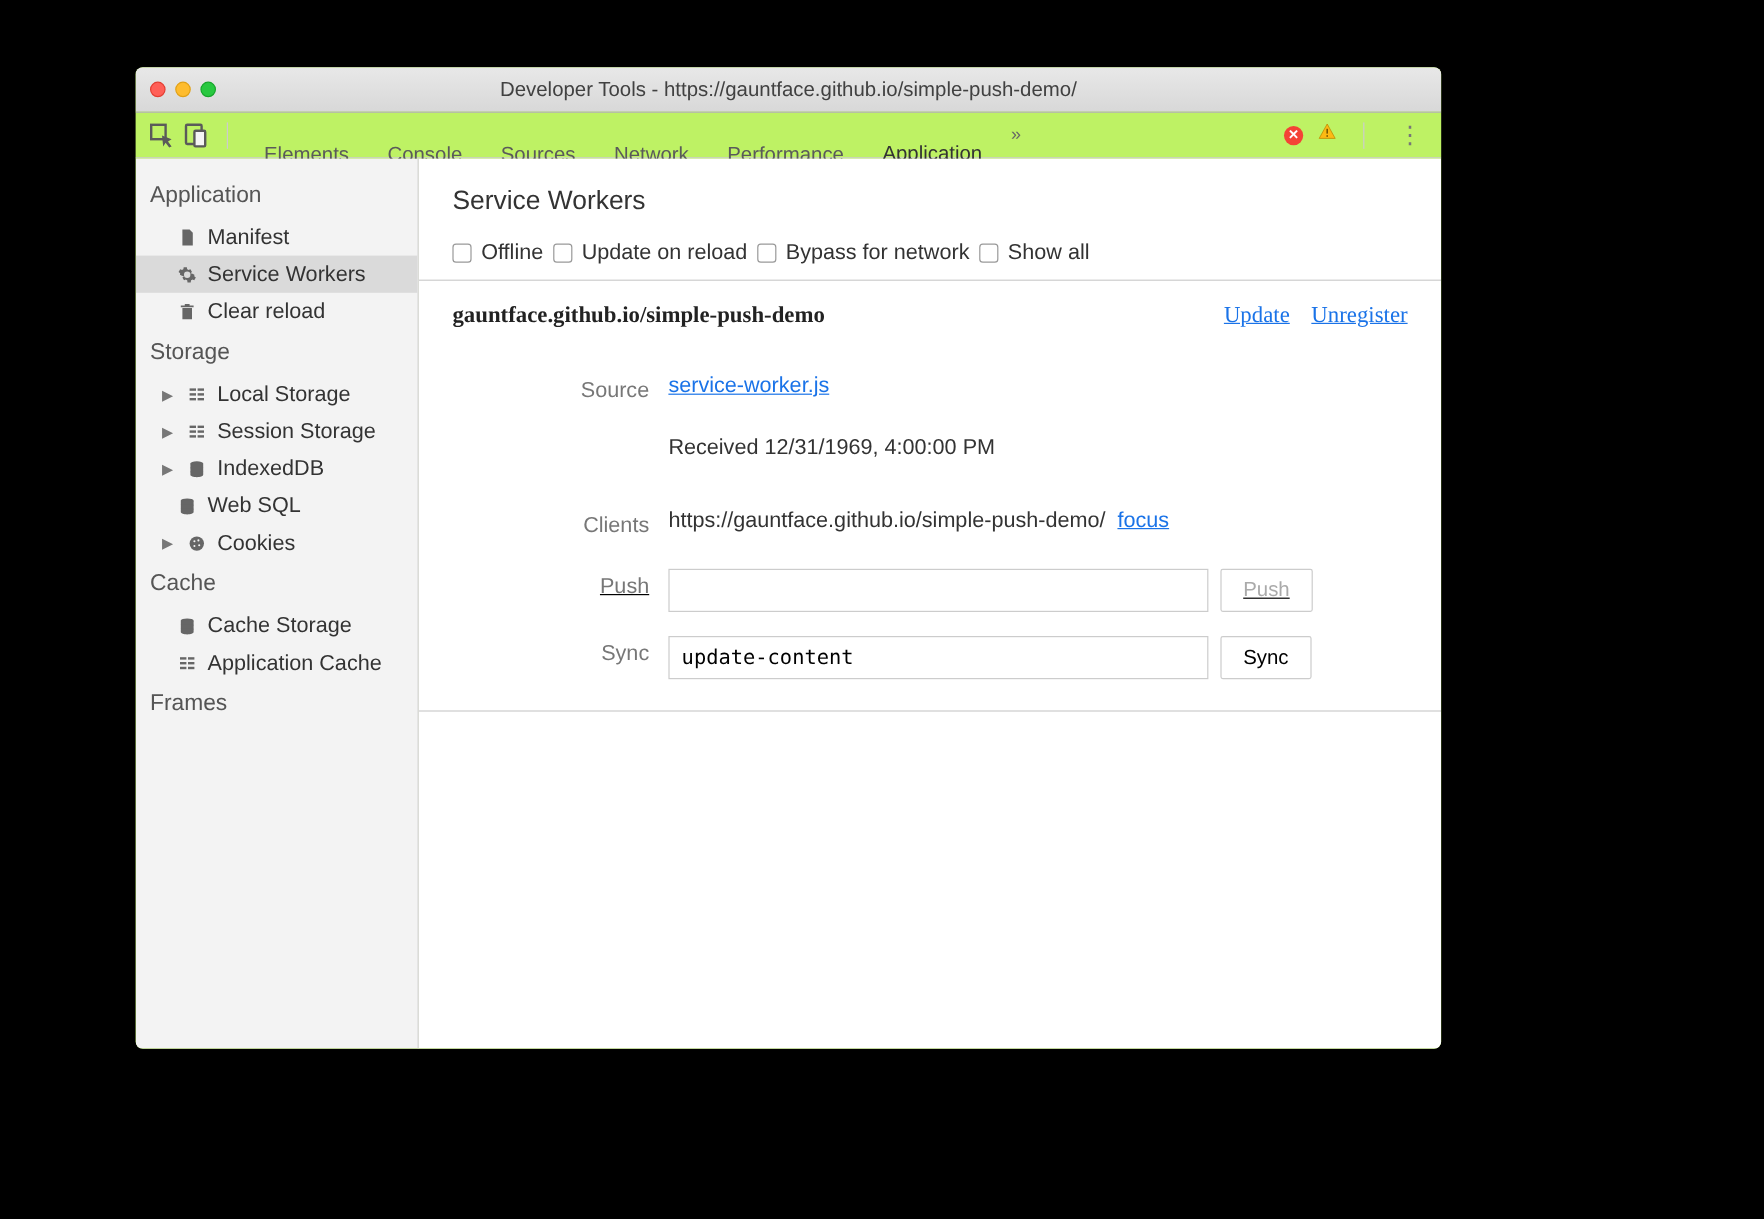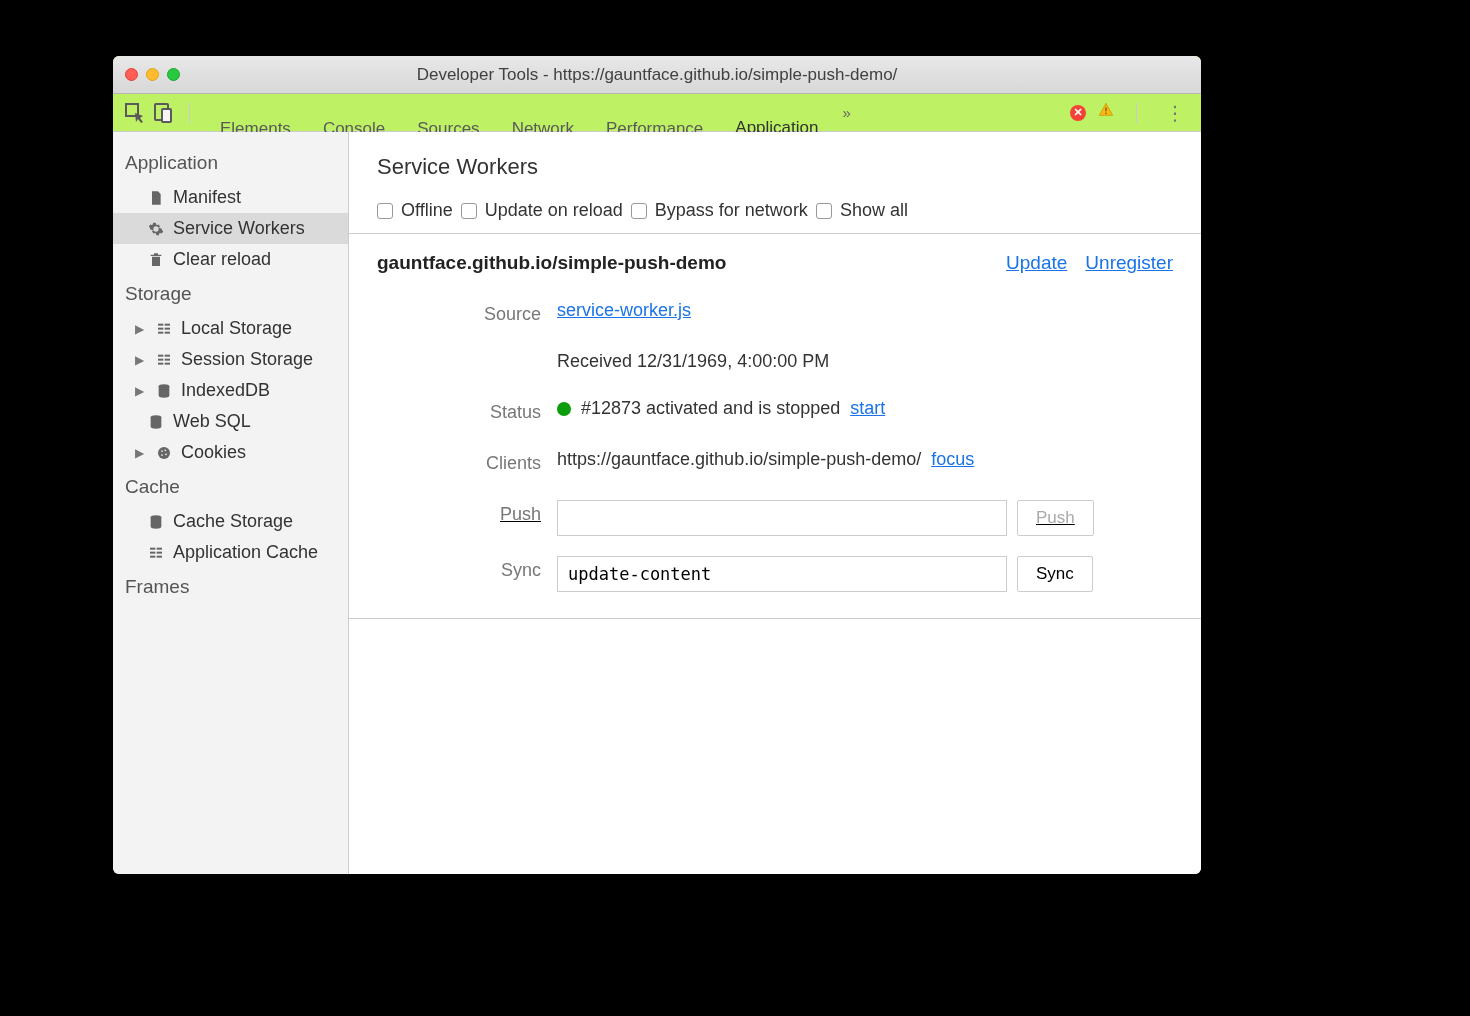--- a/index.html
+++ b/index.html
@@ -119,21 +119,21 @@
       gap: 8px;
       cursor: pointer;
     }
     .chk-box {
       width: 16px; height: 16px;
       border: 1px solid #999;
       border-radius: 3px;
       background: #fff;
     }
     .worker-block { padding: 18px 28px 20px 28px; border-bottom: 1px solid #ccc; }
-    .worker-header { display: flex; align-items: center; justify-content: space-between; margin-bottom: 20px; }
+    .worker-header { display: flex; align-items: center; justify-content: space-between; margin-bottom: 31px; font-family: Liberation Serif, serif; }
     .worker-origin { font-weight: bold; font-size: 19px; color: #222; }
     .worker-links { display: flex; gap: 18px; font-size: 19px; align-items: center; }
     .worker-links a { color: #1a73e8; text-decoration: underline; cursor: pointer; }
     .detail-row { display: flex; align-items: flex-start; padding: 6px 0; font-size: 18px; }
     .detail-label { width: 180px; text-align: right; color: #777; padding-right: 16px; padding-top: 4px;}
     .detail-value { flex: 1; color: #333; display: flex; align-items: center; gap: 10px; flex-wrap: wrap;}
     .detail-value a { color: #1a73e8; text-decoration: underline; cursor: pointer; }
     .received { margin-top: 20px; margin-bottom: 14px; }
     .status-dot { width: 14px; height: 14px; border-radius: 50%; background: #0b9d0b; display: inline-block; }
     .input-row { display: flex; gap: 10px; align-items: center; }
@@ -366,28 +366,20 @@
         </div>
 
         <div class="detail-row">
           <div class="detail-label">Source</div>
           <div class="detail-value" style="flex-direction:column; align-items:flex-start;">
             <a>service-worker.js</a>
             <div class="received">Received 12/31/1969, 4:00:00 PM</div>
           </div>
         </div>
 
-        <div class="detail-row">
-          <div class="detail-label">Status</div>
-          <div class="detail-value">
-            <span class="status-dot"></span>
-            <span>#12873 activated and is stopped</span>
-            <a>start</a>
-          </div>
-        </div>
 
         <div class="detail-row" style="margin-top:14px;">
           <div class="detail-label">Clients</div>
           <div class="detail-value">
             <span>https://gauntface.github.io/simple-push-demo/</span>
             <a>focus</a>
           </div>
         </div>
 
         <div class="detail-row" style="margin-top:14px;text-decoration:underline;">

